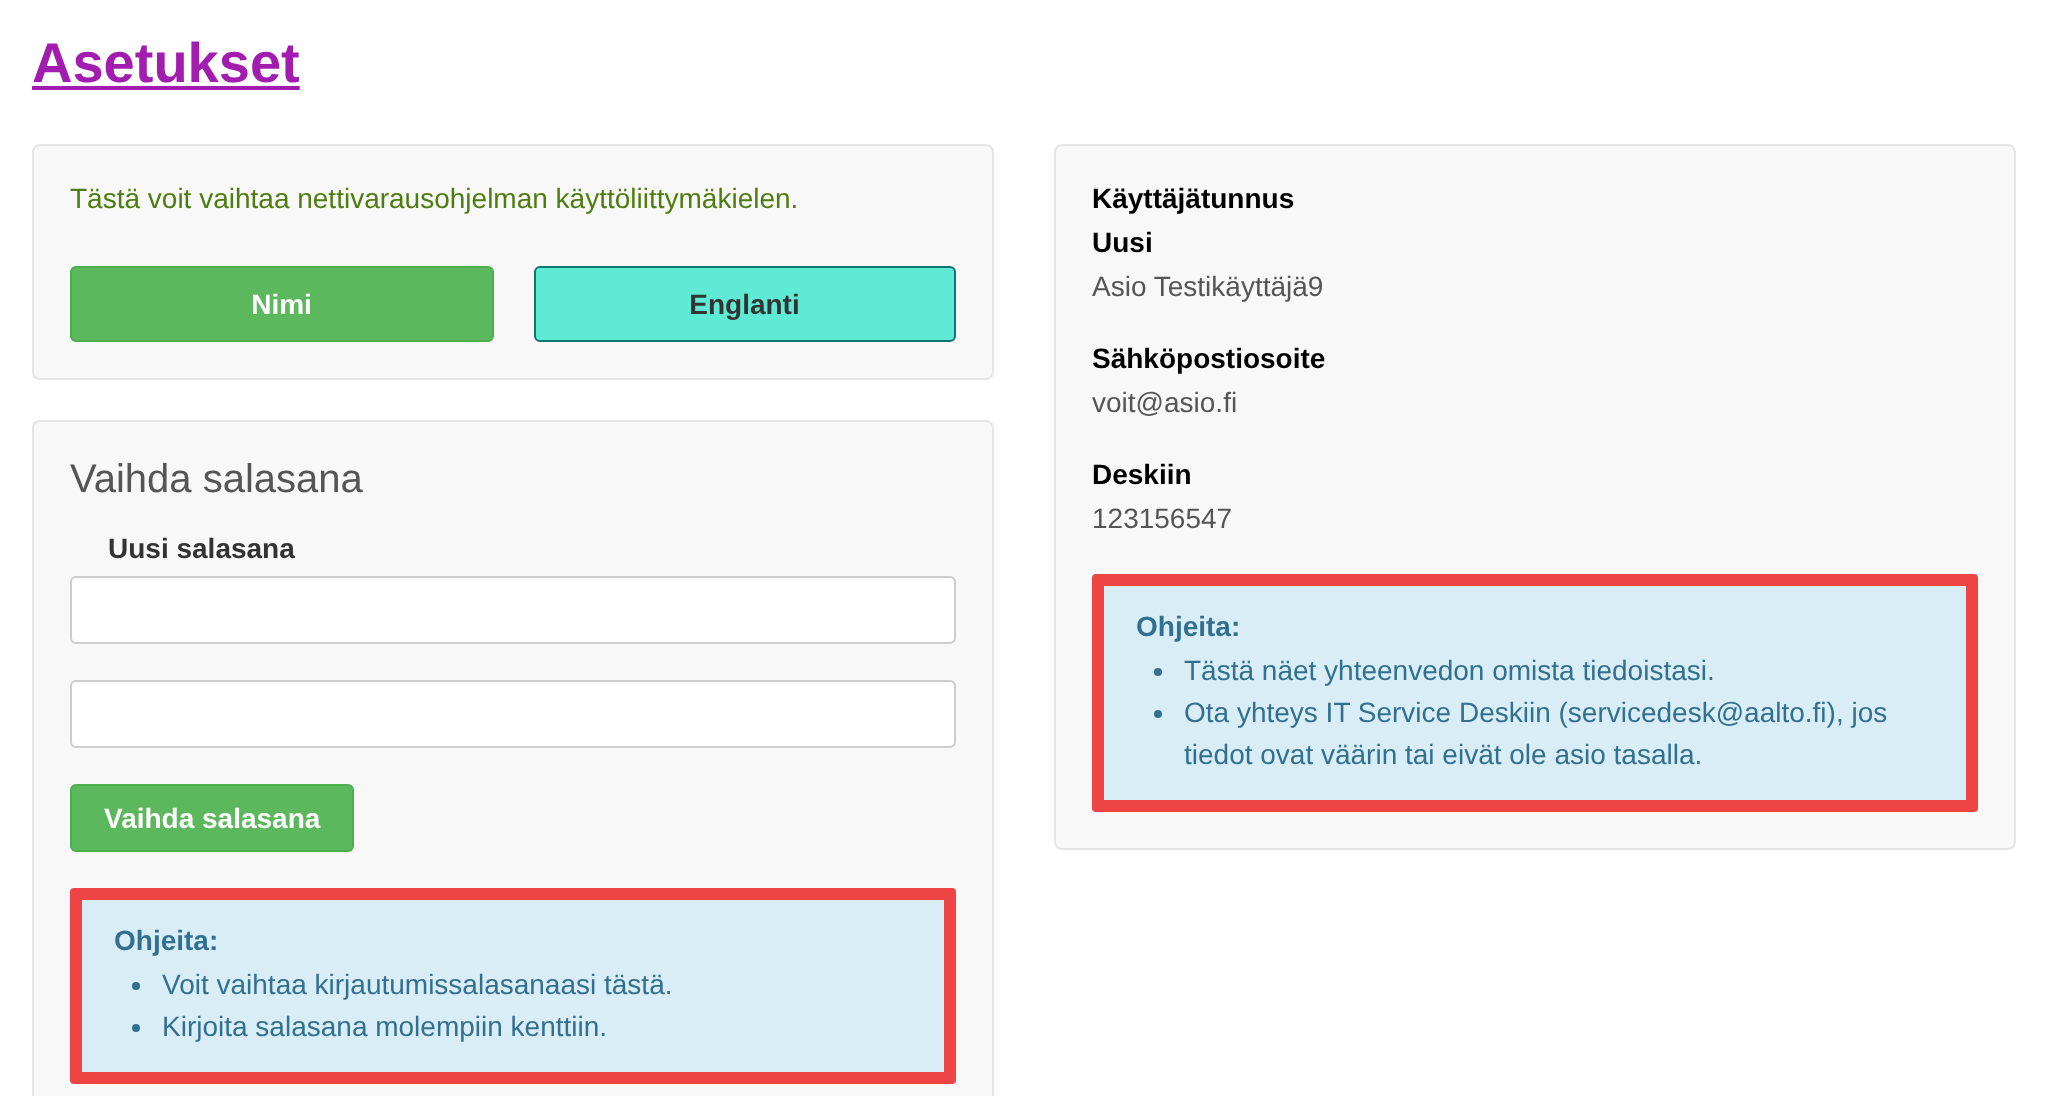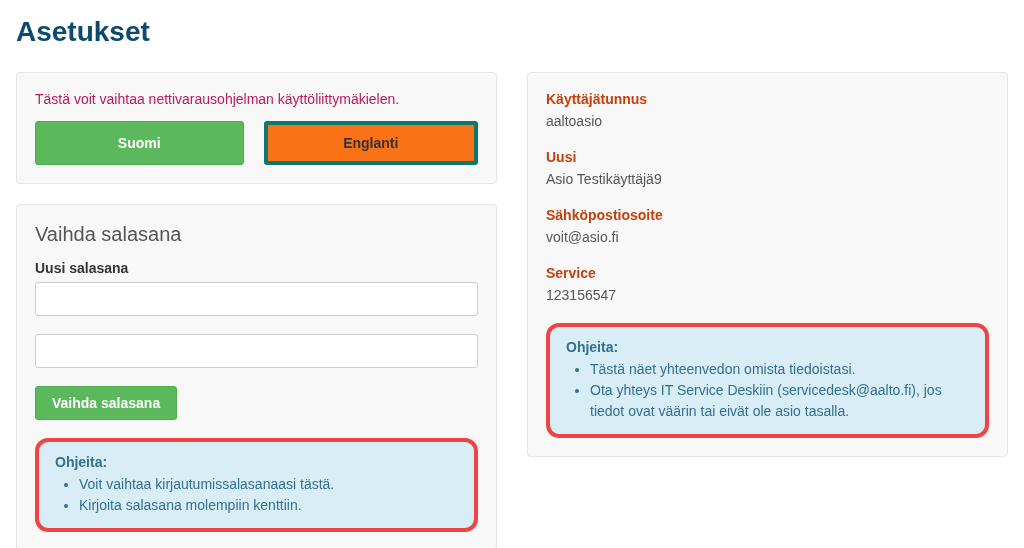--- a/index.html
+++ b/index.html
@@ -6,43 +6,44 @@
     body {
       font-family: -apple-system, BlinkMacSystemFont, "Segoe UI", Helvetica, Arial, sans-serif;
       background: #fff;
       color: #333;
       padding: 0 16px;
       font-size: 14px;
     }
     .page-title {
       font-size: 28px;
       font-weight: bold;
-      color: #0c4a6e;
+      color: #a21caf;
       margin: 16px 0 24px 0;
+      text-decoration: underline;
     }
     .columns {
       display: flex;
       gap: 30px;
       align-items: flex-start;
     }
     .col-left, .col-right {
       flex: 1;
       display: flex;
       flex-direction: column;
       gap: 20px;
     }
     .panel {
       background: #f8f8f8;
       border: 1px solid #e5e5e5;
       border-radius: 4px;
       padding: 18px;
     }
     .lang-desc {
-      color: #be185d;
-      margin-bottom: 14px;
+      color: #4d7c0f;
+      margin-bottom: 26px;
     }
     .lang-buttons {
       display: flex;
       gap: 20px;
     }
     .btn {
       flex: 1;
       padding: 10px 0;
       font-size: 14px;
       font-weight: bold;
@@ -50,36 +51,37 @@
       border-radius: 3px;
       cursor: pointer;
       border: 1px solid transparent;
     }
     .btn-green {
       background: #5cb85c;
       color: #fff;
       border-color: #4cae4c;
     }
     .btn-white {
-      background: #f97316;
+      background: #5eead4;
       color: #333;
-      border: 4px solid #0f766e;
+      border: 1px solid #0f766e;
     }
     .panel-heading {
       font-size: 20px;
       color: #555;
       font-weight: normal;
       margin-bottom: 14px;
     }
     .form-label {
       font-weight: bold;
       color: #333;
       display: block;
       margin-bottom: 6px;
       font-size: 14px;
+      margin-left: 19px;
     }
     .text-input {
       width: 100%;
       padding: 8px 10px;
       font-size: 14px;
       border: 1px solid #ccc;
       border-radius: 3px;
       background: #fff;
       margin-bottom: 18px;
     }
@@ -89,59 +91,59 @@
       border: 1px solid #4cae4c;
       border-radius: 3px;
       padding: 8px 16px;
       font-size: 14px;
       font-weight: bold;
       cursor: pointer;
       margin-bottom: 18px;
     }
     .help-box {
       background: #d9edf7;
-      border: 4px solid #ef4444;
-      border-radius: 13px;
+      border: 6px solid #ef4444;
+      border-radius: 2px;
       padding: 12px 16px;
       color: #31708f;
     }
     .help-box .help-title {
       font-weight: bold;
       margin-bottom: 4px;
     }
     .help-box ul {
       margin-left: 24px;
     }
     .help-box li {
       line-height: 1.5;
     }
     .info-label {
       font-weight: bold;
-      color: #c2410c;
+      color: #000000;
       margin-bottom: 6px;
       font-size: 14px;
     }
     .info-value {
       color: #555;
       margin-bottom: 20px;
       font-size: 14px;
     }
   </style>
 </head>
 <body>
 
 <h1 class="page-title">Asetukset</h1>
 
 <div class="columns">
   <div class="col-left">
 
     <div class="panel">
       <div class="lang-desc">Tästä voit vaihtaa nettivarausohjelman käyttöliittymäkielen.</div>
       <div class="lang-buttons">
-        <button class="btn btn-green">Suomi</button>
+        <button class="btn btn-green">Nimi</button>
         <button class="btn btn-white">Englanti</button>
       </div>
     </div>
 
     <div class="panel">
       <div class="panel-heading">Vaihda salasana</div>
 
       <label class="form-label">Uusi salasana</label>
       <input type="password" class="text-input" style="">
 
@@ -157,29 +159,28 @@
         </ul>
       </div>
     </div>
 
   </div>
 
   <div class="col-right">
     <div class="panel">
 
       <div class="info-label">Käyttäjätunnus</div>
-      <div class="info-value">aaltoasio</div>
 
       <div class="info-label">Uusi</div>
       <div class="info-value">Asio Testikäyttäjä9</div>
 
       <div class="info-label">Sähköpostiosoite</div>
       <div class="info-value">voit@asio.fi</div>
 
-      <div class="info-label">Service</div>
+      <div class="info-label">Deskiin</div>
       <div class="info-value">123156547</div>
 
       <div class="help-box">
         <div class="help-title">Ohjeita:</div>
         <ul>
           <li>Tästä näet yhteenvedon omista tiedoistasi.</li>
           <li>Ota yhteys IT Service Deskiin (servicedesk@aalto.fi), jos tiedot ovat väärin tai eivät ole asio tasalla.</li>
         </ul>
       </div>
 

